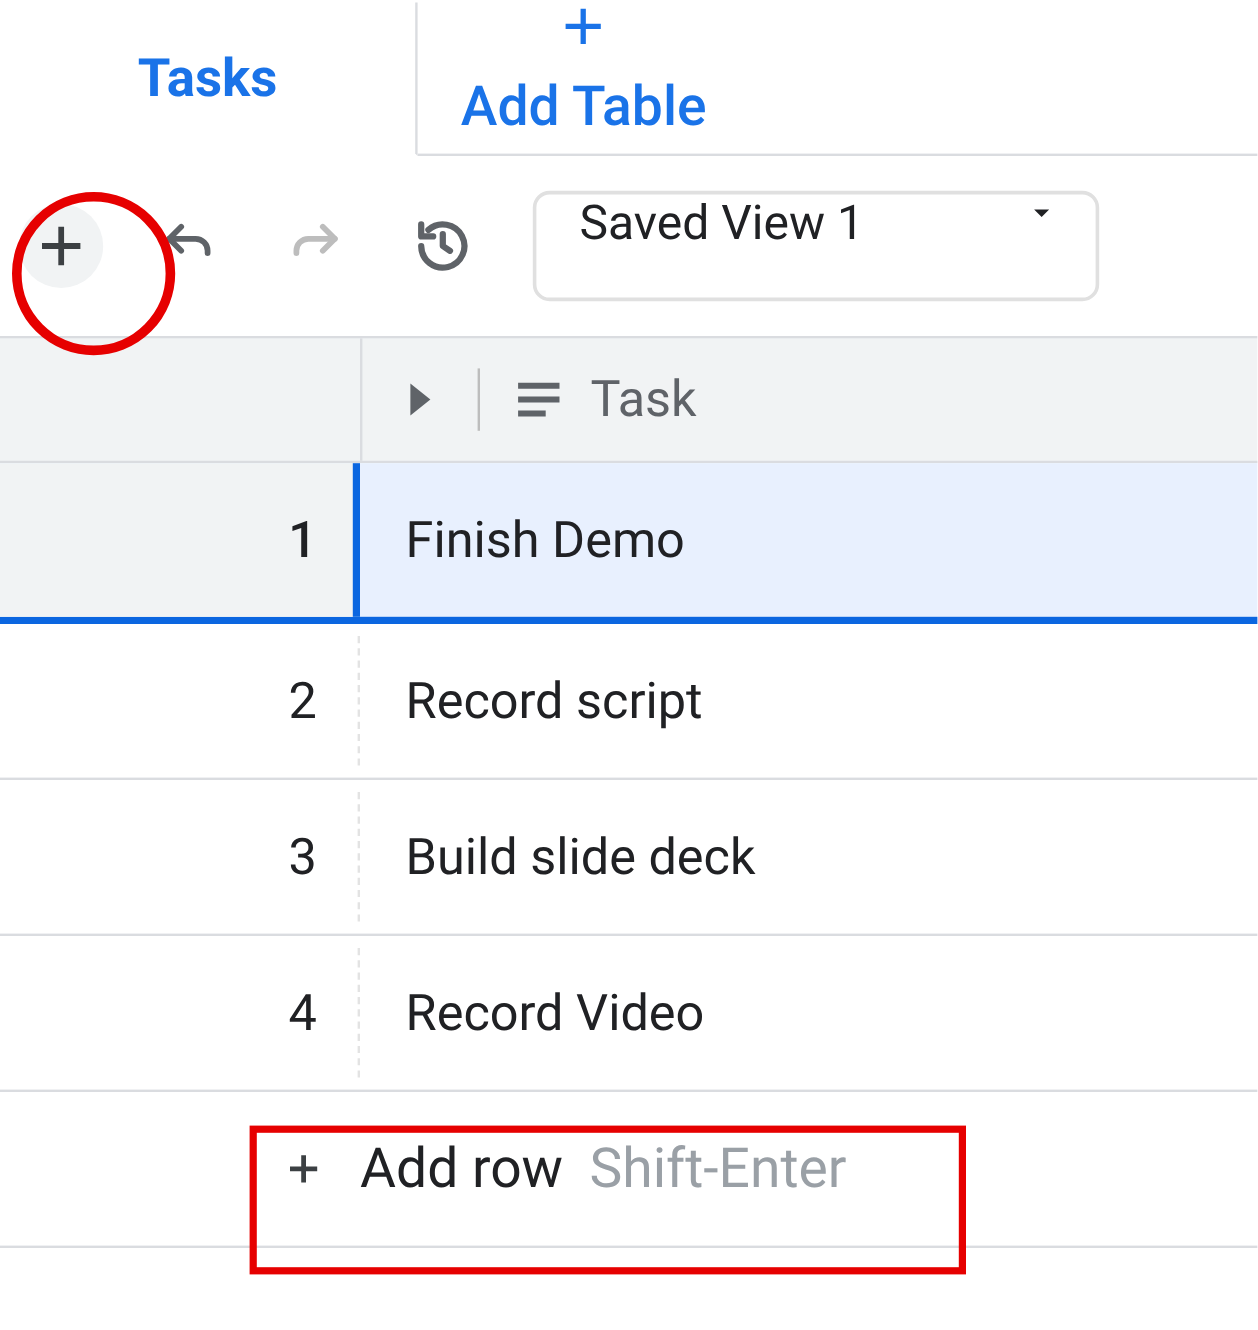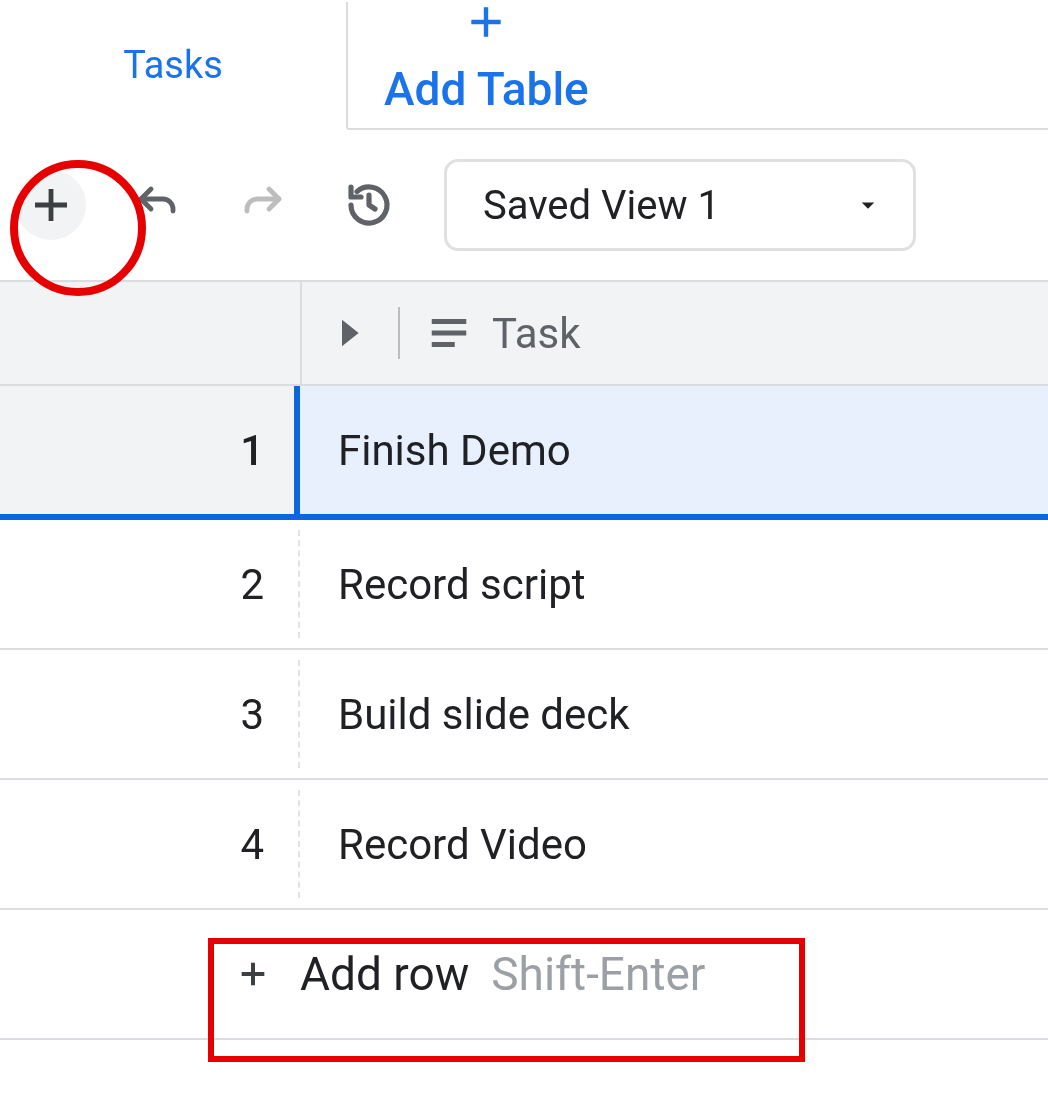--- a/index.html
+++ b/index.html
@@ -14,21 +14,21 @@
     --row-h:128px;
     --numcol:300px;
   }
   html,body{margin:0;padding:0;font-family:Roboto,"Google Sans",Arial,Helvetica,sans-serif;background:#fff;color:var(--text);}
   body{width:1048px;height:1108px;overflow:hidden;position:relative;}
   
   .tabs{display:flex;align-items:stretch;height:128px;border-bottom:2px solid var(--grey-border);}
   .tab-active{
     display:flex;align-items:center;justify-content:center;
     min-width:270px;padding:0 38px;
-    font-size:38px;font-weight:400;color:var(--blue);
+    font-size:44px;font-weight:700;color:var(--blue);
     border-right:2px solid var(--grey-border);
     position:relative;top:2px;background:#fff;
     border-bottom:2px solid #fff;
   }
   .tab-add{
     display:flex;align-items:center;gap:18px;
     padding:0 36px;
     font-size:46px;font-weight:500;color:var(--blue);
     cursor:pointer;
     flex-direction:column;
@@ -36,21 +36,21 @@
   .tab-add svg{width:44px;height:44px;}
   
   .toolbar{display:flex;align-items:center;gap:36px;height:150px;padding:0 8px 0 16px;border-bottom:2px solid var(--grey-border);position:relative;}
   .tool-btn{width:70px;height:70px;display:flex;align-items:center;justify-content:center;color:var(--grey-text);cursor:pointer;border-radius:50%;}
   .tool-btn svg{width:48px;height:48px;}
   .tool-btn.disabled{color:#bdbdbd;cursor:default;}
   .plus-btn{background:var(--grey-header);}
   .red-circle{position:absolute;left:10px;top:30px;width:120px;height:120px;border:8px solid #e60000;border-radius:50%;pointer-events:none;}
   .view-select{
     margin-left:4px;
-    display:flex;align-items:center;justify-content:space-between;
+    display:flex;justify-content:space-between;
     min-width:472px;height:92px;
     border:3px solid var(--grey-soft);border-radius:14px;
     padding:0 30px 0 36px;
     font-size:40px;color:var(--text);
     cursor:pointer;
     box-sizing:border-box;
   }
   .view-select svg{width:30px;height:30px;}
   
   .sheet{width:100%;}

